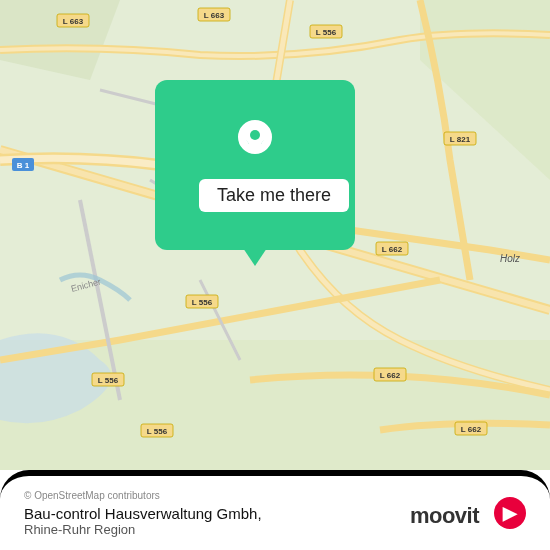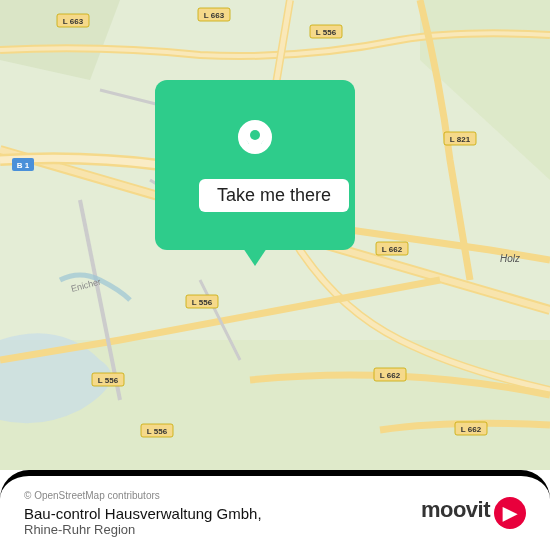--- a/index.html
+++ b/index.html
@@ -95,22 +95,22 @@
       color: #111;
     }
 
     #place-region {
       font-size: 13px;
       color: #555;
     }
 
     #moovit-logo {
       display: flex;
-      align-items: flex-start;
-      gap: 4px;
+      align-items: flex-end;
+      gap: 15px;
     }
 
     .moovit-text {
       font-size: 22px;
       font-weight: bold;
       color: #333;
       letter-spacing: -0.5px;
     }
 
     .moovit-dot {

